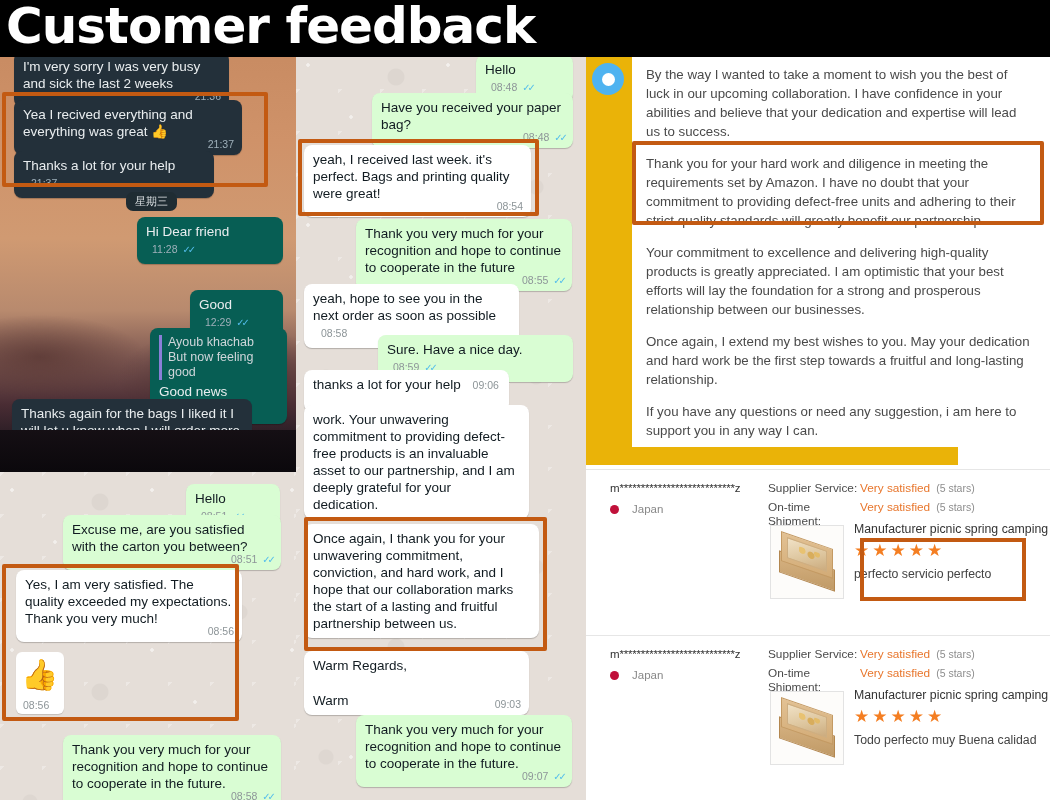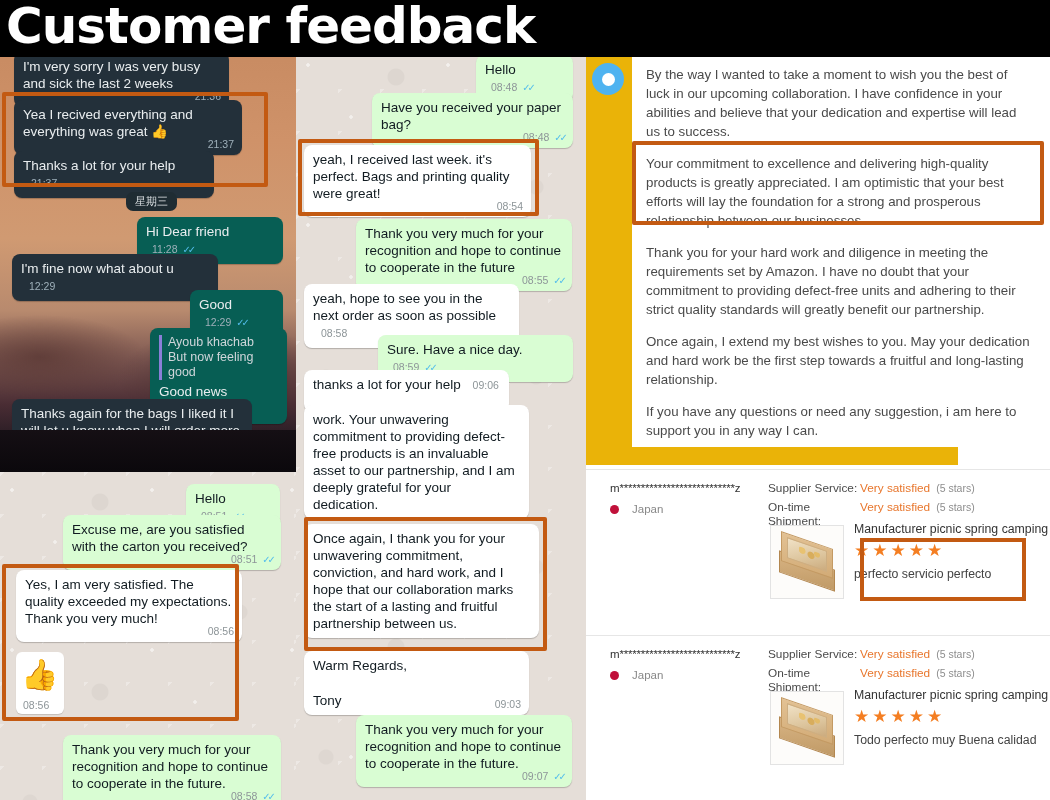--- a/index.html
+++ b/index.html
@@ -191,24 +191,20 @@
       <div class="daychip" style="left:126px; top:145px;">星期三</div>
 
       <div class="bub d-out" style="left:137px; top:170px; width:146px; padding-bottom:6px;">
         <span>Hi Dear friend</span>
         <span class="t" style="position:static; margin-left:6px;">
           <span>11:28</span>
           <span class="ticks">✓✓</span>
         </span>
       </div>
 
-      <div class="bub d-in" style="left:12px; top:207px; width:206px; padding-bottom:6px;">
-        <span>I'm fine now what about u</span>
-        <span class="t" style="position:static; margin-left:8px;">12:29</span>
-      </div>
 
       <div class="bub d-out" style="left:190px; top:243px; width:93px; padding-bottom:6px;">
         <span>Good</span>
         <span class="t" style="position:static; margin-left:6px;">
           <span>12:29</span>
           <span class="ticks">✓✓</span>
         </span>
       </div>
 
       <div class="bub d-out" style="left:150px; top:281px; width:137px; padding:7px 9px 6px 9px;">
@@ -233,21 +229,21 @@
 
       <div class="bub l-out" style="left:186px; top:12px; width:94px; padding-bottom:6px;">
         <span>Hello</span>
         <span class="t" style="position:static; margin-left:6px;">
           <span>08:51</span>
           <span class="ticks">✓✓</span>
         </span>
       </div>
 
       <div class="bub l-out" style="left:63px; top:43px; width:218px;">
-        <span>Excuse me, are you satisfied with the carton you received?</span>
+        <span>Excuse me, are you satisfied with the carton you between?</span>
         <span class="t">
           <span>08:51</span>
           <span class="ticks">✓✓</span>
         </span>
       </div>
 
       <div class="bub l-in" style="left:16px; top:98px; width:226px;">
         <span>Yes, I am very satisfied. The quality exceeded my expectations. Thank you very much!</span>
         <span class="t">08:56</span>
       </div>
@@ -328,21 +324,21 @@
 
       <div class="bub l-in" style="left:8px; top:477px; width:235px; padding-bottom:6px;">
         <span>Once again, I thank you for your unwavering commitment, conviction, and hard work, and I hope that our collaboration marks the start of a lasting and fruitful partnership between us.</span>
       </div>
 
       <div class="hl" style="left:8px; top:470px; width:243px; height:134px;"></div>
 
       <div class="bub l-in" style="left:8px; top:604px; width:225px; padding-bottom:6px;">
         <span>Warm Regards,</span>
         <div style="height:18px"></div>
-        <span>Tony</span>
+        <span>Warm</span>
         <span class="t">09:03</span>
       </div>
 
       <div class="bub l-out" style="left:60px; top:668px; width:216px;">
         <span>Thank you very much for your recognition and hope to continue to cooperate in the future.</span>
         <span class="t">
           <span>09:07</span>
           <span class="ticks">✓✓</span>
         </span>
       </div>
@@ -352,22 +348,22 @@
   <div class="col" id="col-right">
 
     <div id="msg-pane">
       <div id="msg-top-strip"></div>
       <div id="avatar">
           <i></i>
         </div>
       <div id="msg-card">
         <div style="height:9px"></div>
         <p>By the way I wanted to take a moment to wish you the best of luck in our upcoming collaboration. I have confidence in your abilities and believe that your dedication and expertise will lead us to success.</p>
+        <p>Thank you for your hard work and diligence in meeting the requirements set by Amazon. I have no doubt that your commitment to providing defect-free units and adhering to their strict quality standards will greatly benefit our partnership.</p>
         <p>Your commitment to excellence and delivering high-quality products is greatly appreciated. I am optimistic that your best efforts will lay the foundation for a strong and prosperous relationship between our businesses.</p>
-        <p>Thank you for your hard work and diligence in meeting the requirements set by Amazon. I have no doubt that your commitment to providing defect-free units and adhering to their strict quality standards will greatly benefit our partnership.</p>
         <p>Once again, I extend my best wishes to you. May your dedication and hard work be the first step towards a fruitful and long-lasting relationship.</p>
         <p>If you have any questions or need any suggestion, i am here to support you in any way I can.</p>
       </div>
       <div class="hl" style="left:46px; top:94px; width:412px; height:84px;"></div>
     </div>
 
     <div id="reviews">
 
       <div class="review">
         <div class="rv-user">

